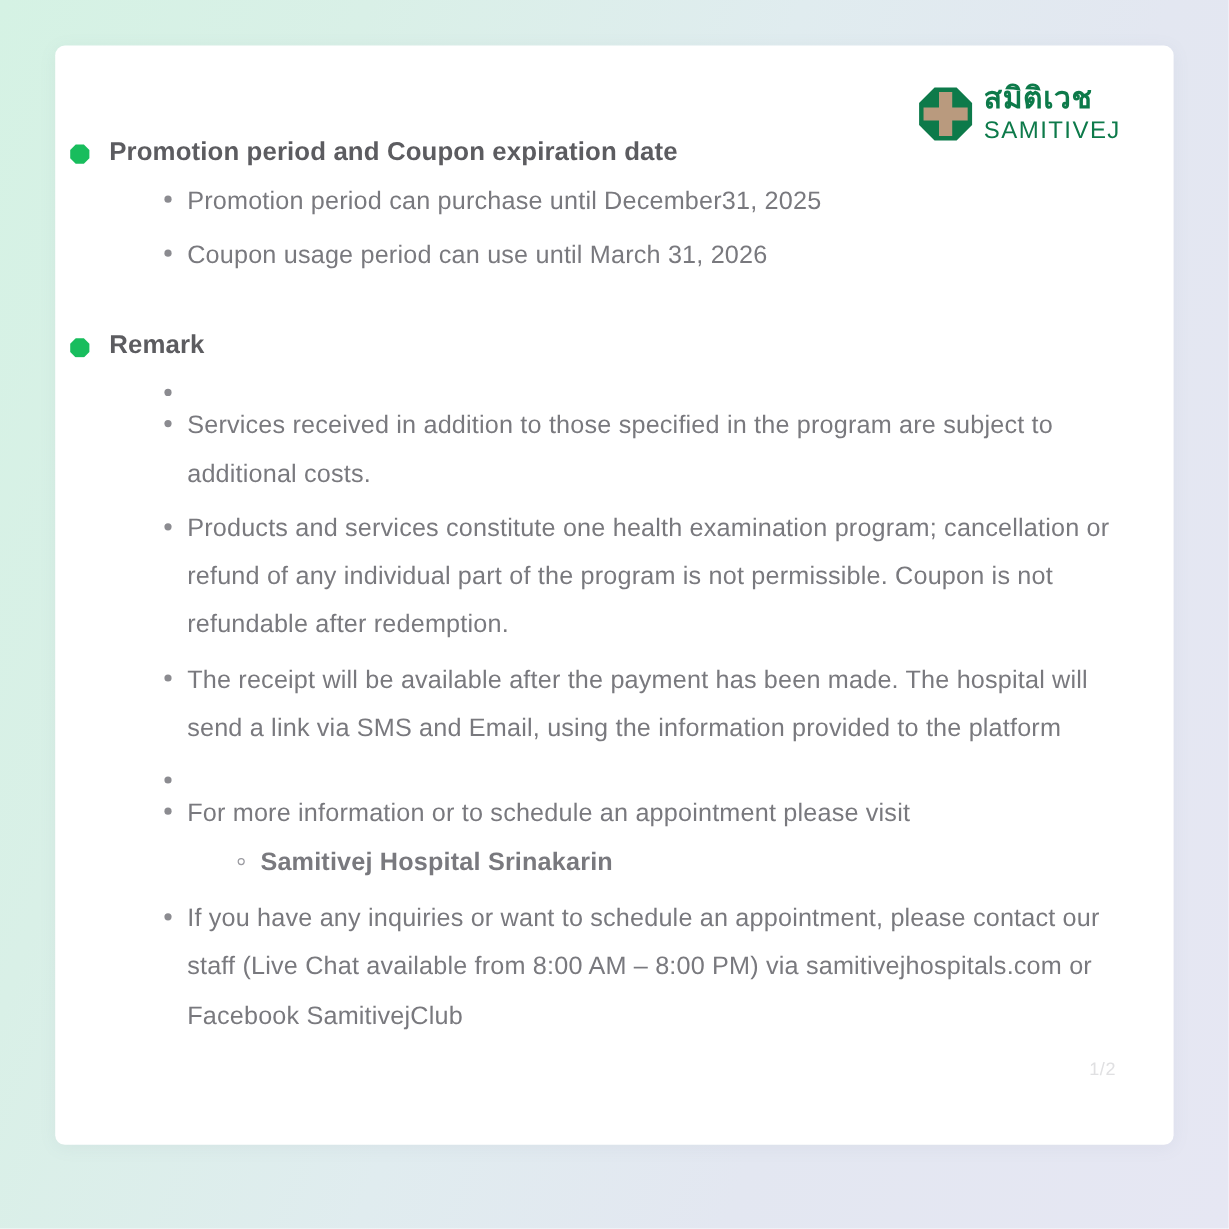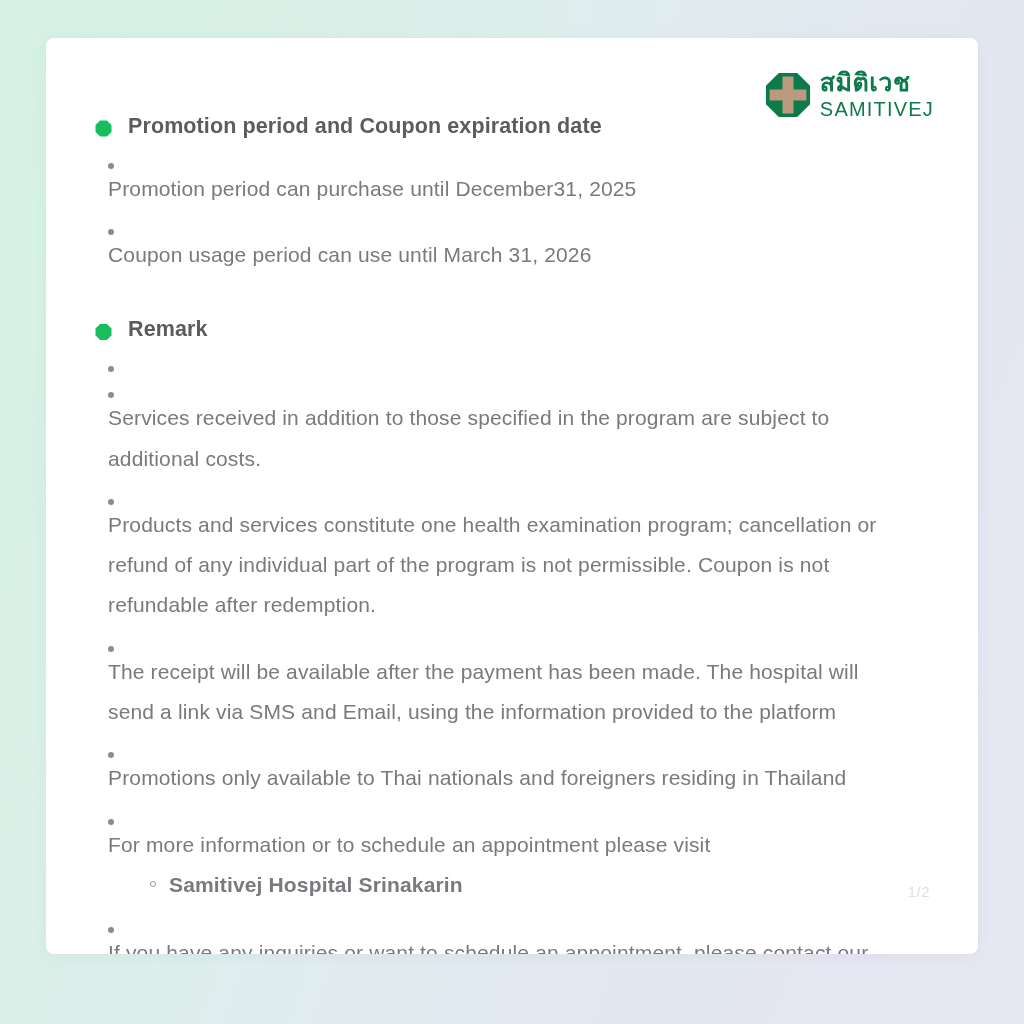--- a/index.html
+++ b/index.html
@@ -82,21 +82,20 @@
     box-sizing: border-box;
   }
 
   .section { margin: 0; }
   .section.spaced { margin-top: 42px; }
 
   .section-head {
     display: flex;
     align-items: flex-start;
     padding-left: 12px;
-    margin-left: 37px;
   }
   .hexbullet {
     width: 17px;
     height: 17px;
     flex: 0 0 auto;
     margin-top: 6px;
     margin-right: 16px;
     background: #18bd5d;
     clip-path: polygon(30% 3%, 70% 3%, 97% 30%, 97% 70%, 70% 97%, 30% 97%, 3% 70%, 3% 30%);
   }
@@ -109,23 +108,22 @@
   }
 
   ul.lvl1 {
     list-style: none;
     margin: 8px 0 0 0;
     padding: 0;
   }
   ul.lvl1 > li {
     display: flex;
     align-items: flex-start;
-    padding-left: 62px;
+    padding-left: 91px;
     margin-bottom: 5px;
-    flex-direction: column;
   }
   .dot {
     flex: 0 0 auto;
     width: 6px;
     height: 6px;
     border-radius: 50%;
     background: #8b8b90;
     margin-top: 15px;
     margin-right: 13px;
   }
@@ -227,21 +225,20 @@
           <li>
             <span class="dot"></span>
             <span class="li-text">Products and services constitute one health examination program; cancellation or refund of any individual part of the program is not permissible. Coupon is not refundable after redemption.</span>
           </li>
           <li>
             <span class="dot"></span>
             <span class="li-text">The receipt will be available after the payment has been made. The hospital will send a link via SMS and Email, using the information provided to the platform</span>
           </li>
           <li>
             <span class="dot"></span>
-            <span class="li-text">Promotions only available to Thai nationals and foreigners residing in Thailand</span>
           </li>
           <li>
             <span class="dot"></span>
             <span class="li-block">
               <span class="li-text">For more information or to schedule an appointment please visit</span>
               <ul class="lvl2">
                 <li>
                   <span class="ring"></span>
                   <span class="li-text">Samitivej Hospital Srinakarin</span>
                 </li>

